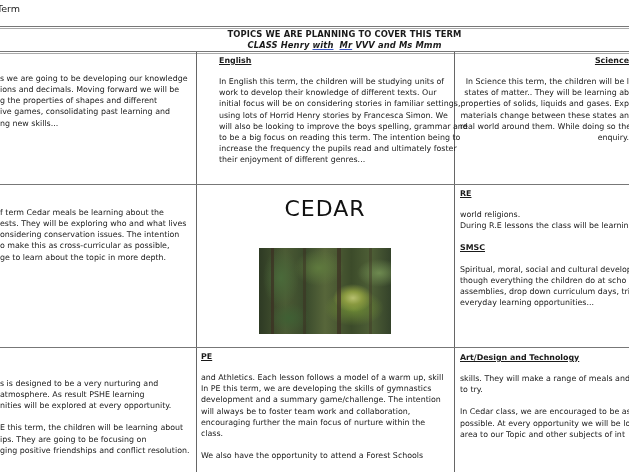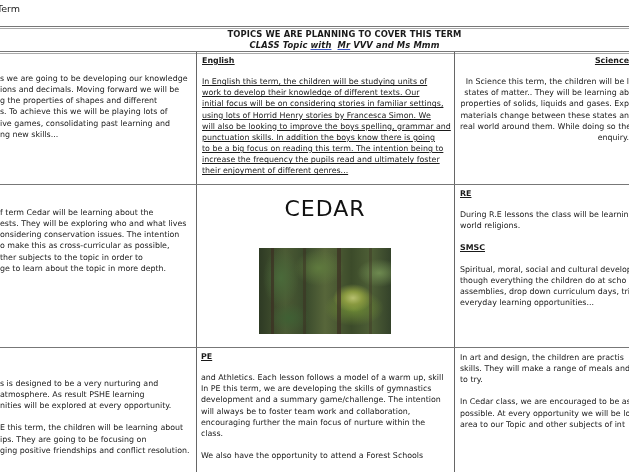--- a/index.html
+++ b/index.html
@@ -49,90 +49,87 @@
 
 <div class="abs term-label">Term</div>
 
 <div class="hline" style="top:26px;height:1.3px;"></div>
 <div class="hline" style="top:28px;height:0.8px;background:#aaa;"></div>
 <div class="hline" style="top:51px;height:1.3px;"></div>
 <div class="hline" style="top:53px;height:0.8px;background:#aaa;"></div>
 
 <div class="header-title">
   <span class="l1">TOPICS WE ARE PLANNING TO COVER THIS TERM</span>
-  <span class="l2"><i><span>CLASS Topic </span><span class="u-blue">with</span>&nbsp; <span class="u-blue">Mr</span><span> VVV and Ms Mmm</span></i></span>
+  <span class="l2"><i><span>CLASS Henry </span><span class="u-blue">with</span>&nbsp; <span class="u-blue">Mr</span><span> VVV and Ms Mmm</span></i></span>
 </div>
 
 <div class="vline" style="left:196px;top:52px;height:420px;"></div>
 <div class="vline" style="left:454px;top:52px;height:420px;"></div>
 <div class="hline" style="top:184px;height:1.3px;"></div>
 <div class="hline" style="top:347px;height:1.3px;"></div>
 
 <div class="cell" style="left:0;top:73px;width:196px;height:110px;">
   <p>
     <span class="ln">s we are going to be developing our knowledge</span>
     <span class="ln">ions and decimals. Moving forward we will be</span>
     <span class="ln">g the properties of shapes and different</span>
-    <span class="ln">s. To achieve this we will be playing lots of</span>
     <span class="ln">ive games, consolidating past learning and</span>
     <span class="ln">ng new skills...</span>
   </p>
 </div>
 
-<div class="cell" style="left:202px;top:55px;width:252px;height:129px;text-decoration:underline;">
+<div class="cell" style="left:219px;top:55px;width:252px;height:129px;">
   <span class="head">English</span>
   <p>
     <span class="ln">In English this term, the children will be studying units of</span>
     <span class="ln">work to develop their knowledge of different texts. Our</span>
     <span class="ln">initial focus will be on considering stories in familiar settings,</span>
     <span class="ln">using lots of Horrid Henry stories by Francesca Simon. We</span>
     <span class="ln">will also be looking to improve the boys spelling, grammar and</span>
-    <span class="ln">punctuation skills.  In addition the boys know there is going</span>
     <span class="ln">to be a big focus on reading this term. The intention being to</span>
     <span class="ln">increase the frequency the pupils read and ultimately foster</span>
     <span class="ln">their enjoyment of different genres...</span>
   </p>
 </div>
 
 <div class="cell" style="left:460px;top:55px;width:169px;height:129px;text-align:right;">
   <span class="head">Science</span>
   <p>
     <span class="ln">In Science this term, the children will be l</span>
     <span class="ln">states of matter.. They will be learning ab</span>
     <span class="ln">properties of solids, liquids and gases. Exp</span>
     <span class="ln">materials change between these states an</span>
     <span class="ln">real world around them. While doing so the</span>
     <span class="ln">enquiry.</span>
   </p>
 </div>
 
 <div class="cell" style="left:0;top:207px;width:196px;height:139px;">
   <p>
-    <span class="ln">f term Cedar will be learning about the</span>
+    <span class="ln">f term Cedar meals be learning about the</span>
     <span class="ln">ests. They will be exploring who and what lives</span>
     <span class="ln">onsidering conservation issues. The intention</span>
     <span class="ln">o make this as cross-curricular as possible,</span>
-    <span class="ln">ther subjects to the topic in order to</span>
     <span class="ln">ge to learn about the topic in more depth.</span>
   </p>
 </div>
 
 <div class="cedar-title">CEDAR</div>
 <div class="cedar-img">
   <div class="trunk" style="left:12px;"></div>
   <div class="trunk" style="left:44px;opacity:.5;"></div>
   <div class="trunk" style="left:78px;width:4px;"></div>
   <div class="trunk" style="left:110px;opacity:.4;"></div>
 </div>
 
 <div class="cell" style="left:460px;top:188px;width:169px;height:158px;">
   <span class="head">RE</span>
   <p>
+    <span class="ln">world religions.</span>
     <span class="ln">During R.E lessons the class will be learnin</span>
-    <span class="ln">world religions.</span>
   </p>
   <span class="head">SMSC</span>
   <p>
     <span class="ln">Spiritual, moral, social and cultural develop</span>
     <span class="ln">though everything the children do at scho</span>
     <span class="ln">assemblies, drop down curriculum days, tri</span>
     <span class="ln">everyday learning opportunities...</span>
   </p>
 </div>
 
@@ -158,22 +155,22 @@
     <span class="ln">will always be to foster team work and collaboration,</span>
     <span class="ln">encouraging further the main focus of nurture within the</span>
     <span class="ln">class.</span>
   </p>
   <p>
     <span class="ln">We also have the opportunity to attend a Forest Schools</span>
   </p>
 </div>
 
 <div class="cell" style="left:460px;top:352px;width:169px;height:120px;">
+  <span class="head">Art/Design and Technology</span>
   <p>
-    <span class="ln">In art and design, the children are practis</span>
     <span class="ln">skills. They will make a range of meals and</span>
     <span class="ln">to try.</span>
   </p>
   <p>
     <span class="ln">In Cedar class, we are encouraged to be as</span>
     <span class="ln">possible. At every opportunity we will be lo</span>
     <span class="ln">area to our Topic and other subjects of int</span>
   </p>
 </div>
 

